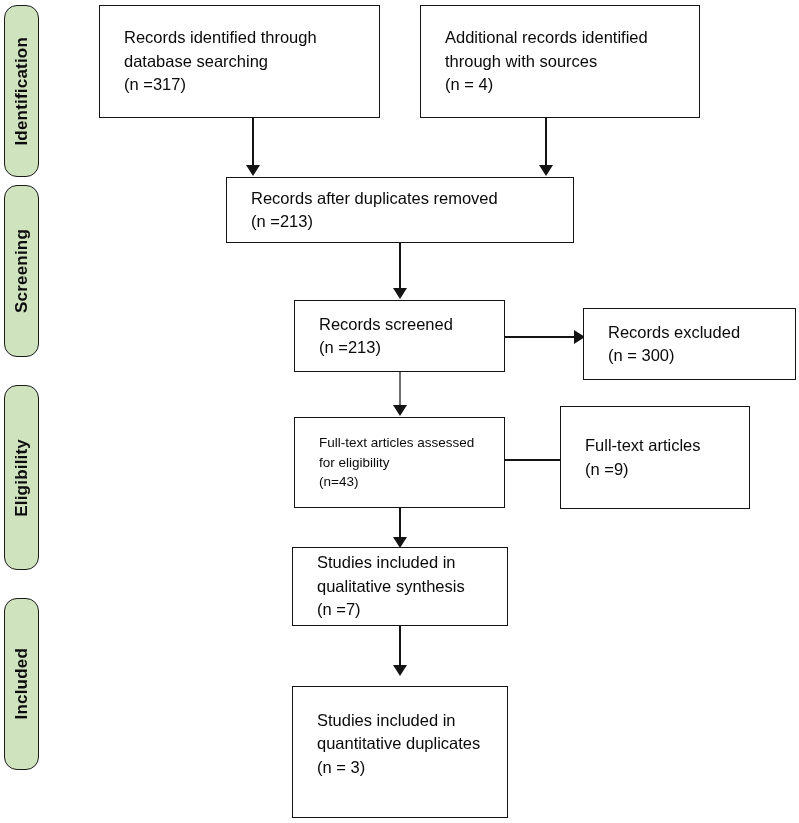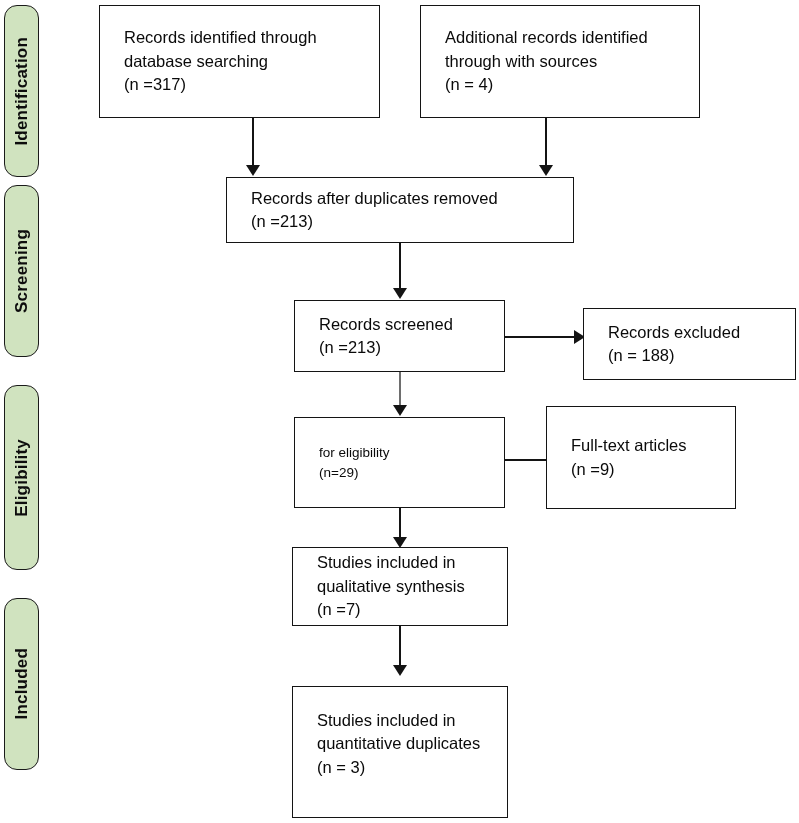--- a/index.html
+++ b/index.html
@@ -137,35 +137,36 @@
   <div class="flow-box" style="left:294px; top:300px; width:211px; height:72px;">
     <span class="line">Records screened</span>
     <span class="line">(n =213)</span>
   </div>
 
   <div class="conn h-line" style="left:505px; top:336px; width:72px;"></div>
   <div class="arrow-right" style="left:574px; top:330px;"></div>
 
   <div class="flow-box" style="left:583px; top:300px; width:213px; height:72px;margin-top:8px;">
     <span class="line">Records excluded</span>
-    <span class="line">(n = 188)</span>
+    <span class="line">(n = 300)</span>
   </div>
 
   <div class="conn v-line thin" style="left:399px; top:372px; height:37px;"></div>
   <div class="arrow-down" style="left:393px; top:405px;"></div>
 
   <div class="flow-box small" style="left:294px; top:417px; width:211px; height:91px;">
+    <span class="line">Full-text articles assessed</span>
     <span class="line">for eligibility</span>
-    <span class="line">(n=29)</span>
+    <span class="line">(n=43)</span>
   </div>
 
   <div class="conn h-line" style="left:505px; top:459px; width:72px;"></div>
   <div class="arrow-right" style="left:574px; top:453px;"></div>
 
-  <div class="flow-box" style="left:546px; top:406px; width:190px; height:103px;">
+  <div class="flow-box" style="left:560px; top:406px; width:190px; height:103px;">
     <span class="line">Full-text articles</span>
     <span class="line">(n =9)</span>
   </div>
 
   <div class="conn v-line" style="left:399px; top:508px; height:33px;"></div>
   <div class="arrow-down" style="left:393px; top:537px;"></div>
 
   <div class="flow-box" style="left:292px; top:547px; width:216px; height:79px;">
     <span class="line">Studies included in</span>
     <span class="line">qualitative synthesis</span>

